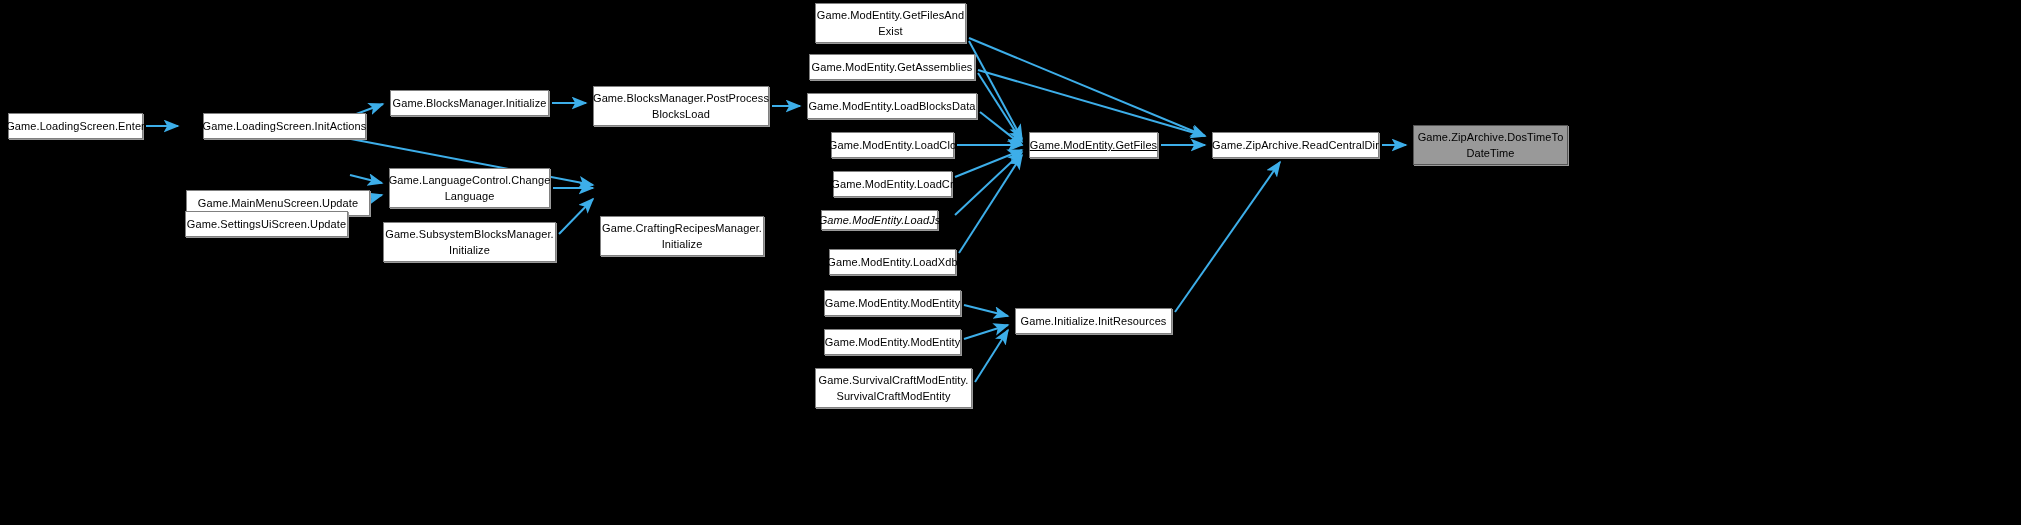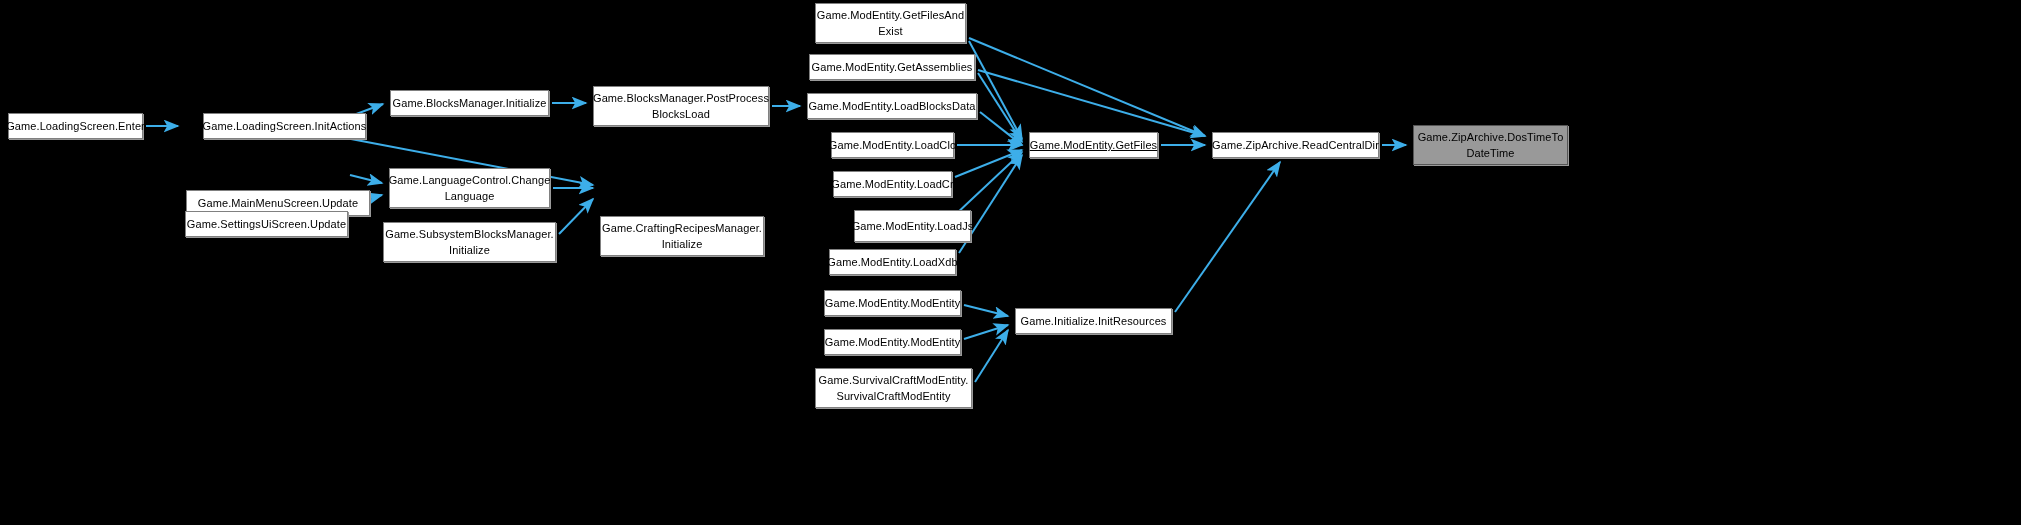--- a/index.html
+++ b/index.html
@@ -94,21 +94,21 @@
       <div class="node" style="left: 593px; top: 86px; width: 176px; height: 40px;">Game.BlocksManager.PostProcess
 BlocksLoad</div>
       <div class="node" style="left: 600px; top: 168px; width: 164px; height: 40px; margin-top: 48px;">Game.CraftingRecipesManager.
 Initialize</div>
       <div class="node" style="left: 815px; top: 3px; width: 151px; height: 40px;">Game.ModEntity.GetFilesAnd
 Exist</div>
       <div class="node" style="left: 809px; top: 54px; width: 166px; height: 26px;">Game.ModEntity.GetAssemblies</div>
       <div class="node" style="left: 807px; top: 93px; width: 170px; height: 26px;">Game.ModEntity.LoadBlocksData</div>
       <div class="node" style="left: 831px; top: 132px; width: 123px; height: 26px;">Game.ModEntity.LoadClo</div>
       <div class="node" style="left: 833px; top: 171px; width: 119px; height: 26px;">Game.ModEntity.LoadCr</div>
-      <div class="node" style="left: 854px; top: 210px; width: 117px; height: 32px;">Game.ModEntity.LoadJs</div>
+      <div class="node" style="left: 821px; top: 210px; width: 117px; height: 20px; font-style: italic;">Game.ModEntity.LoadJs</div>
       <div class="node" style="left: 829px; top: 249px; width: 127px; height: 26px;">Game.ModEntity.LoadXdb</div>
       <div class="node" style="left: 824px; top: 290px; width: 137px; height: 26px;">Game.ModEntity.ModEntity</div>
       <div class="node" style="left: 824px; top: 329px; width: 137px; height: 26px;">Game.ModEntity.ModEntity</div>
       <div class="node" style="left: 815px; top: 368px; width: 157px; height: 40px;">Game.SurvivalCraftModEntity.
 SurvivalCraftModEntity</div>
       <div class="node" style="left: 1029px; top: 132px; width: 129px; height: 26px; text-decoration: underline;">Game.ModEntity.GetFiles</div>
       <div class="node" style="left: 1015px; top: 308px; width: 157px; height: 26px;">Game.Initialize.InitResources</div>
       <div class="node" style="left: 1212px; top: 132px; width: 167px; height: 26px;">Game.ZipArchive.ReadCentralDir</div>
       <div class="node highlight" style="left: 1413px; top: 125px; width: 155px; height: 40px;">Game.ZipArchive.DosTimeTo
 DateTime</div>

